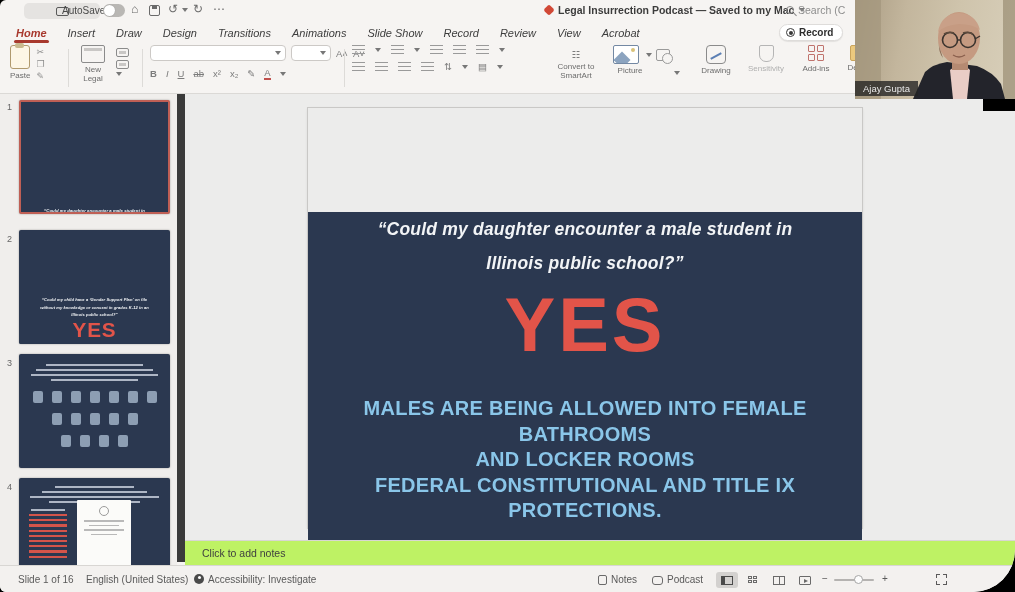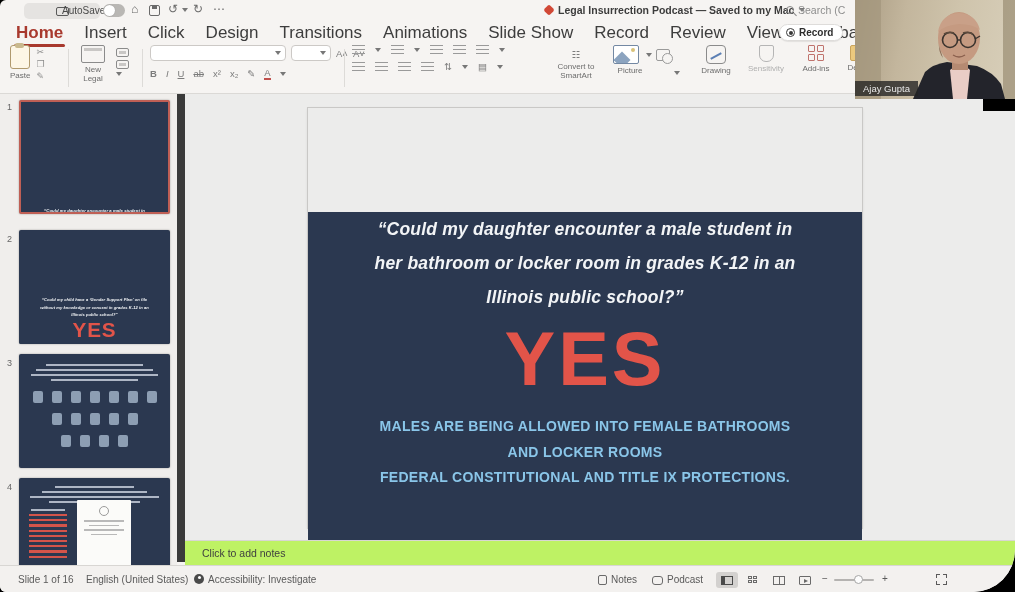--- a/index.html
+++ b/index.html
@@ -27,21 +27,21 @@
   .chev { width:0; height:0; border-left:3.5px solid transparent; border-right:3.5px solid transparent;
           border-top:4px solid #777; display:inline-block; }
   #search-wrap { position:absolute; left:786px; top:4px; display:flex; align-items:center; gap:4px; }
   .mag-ic { position:relative; width:8px; height:8px; border:1.4px solid #8a8a8a; border-radius:50%; }
   .mag-ic::after { content:""; position:absolute; left:6px; top:7px; width:4px; height:1.4px; background:#8a8a8a; transform:rotate(45deg); }
   #search-text { font-size:10.5px; color:#8d8d8d; white-space:nowrap; }
 
   
   #tabrow { position:absolute; left:0; top:22px; width:1015px; height:21px; display:flex;
             align-items:center; padding-left:16px; gap:21px; }
-  .tab { font-size:17px; color:#3d3d3d; cursor:default; position:relative; white-space:nowrap; }
+  .tab { font-size:11px; color:#3d3d3d; cursor:default; position:relative; white-space:nowrap;font-style:italic; }
   .tab.active { color:#a8392e; font-weight:bold; }
   .tab.active::after { content:""; position:absolute; left:-2px; right:-2px; bottom:-4px; height:2.5px; background:#a8392e; border-radius:2px; }
   #record-pill { position:absolute; left:779px; top:2px; height:17px; padding:0 9px 0 6px; background:#fff;
                  border:1px solid #dedcda; border-radius:9px; display:flex; align-items:center; gap:4px;
                  box-shadow:0 1px 1px rgba(0,0,0,.08); }
   .rec-dot { width:9px; height:9px; border:1.5px solid #3a3a3a; border-radius:50%; position:relative; }
   .rec-dot::after { content:""; position:absolute; inset:1.5px; background:#3a3a3a; border-radius:50%; }
   #record-pill span.lbl { font-size:10px; color:#2e2e2e; font-weight:bold; }
 
   
@@ -78,21 +78,21 @@
   .thumb-num { position:absolute; left:7px; font-size:9px; color:#666; }
   .thumb-box { position:absolute; left:19px; width:151px; height:114px; background:#2b3850; overflow:hidden; border-radius:2px; box-shadow:0 0 2px rgba(0,0,0,.35); }
   .thumb-box.selected { border:2px solid #bf5f55; }
   .mini-wrap { width:554px; height:420px; transform:scale(0.2725); transform-origin:0 0; }
   .thumb-box.selected .mini-wrap { transform:scale(0.2655); }
 
   
   .slide-inner { width:554px; height:420px; background:#2b3850; text-align:center; }
   .q { margin-top:104px; font-size:17.5px; line-height:34px; color:#f2f4f6; font-weight:bold; font-style:italic; letter-spacing:.2px; }
   .yes { font-size:76px; line-height:86px; margin-top:2px; color:#e25449; font-weight:bold; letter-spacing:3px; }
-  .blue-body { margin-top:12px; font-size:14px; line-height:25.5px; color:#8ac6e9; font-weight:bold; letter-spacing:.3px; }
+  .blue-body { margin-top:28px; font-size:20px; line-height:25.5px; color:#8ac6e9; font-weight:bold; letter-spacing:.3px; }
   .mini2 .q { margin-top:66px; font-size:15px; line-height:27px; padding:0 58px; }
   .mini2 .yes { margin-top:0; }
 
   
   .tline { height:2px; background:#c6cdd9; margin:3px auto; opacity:.85; }
   .badge-row { display:flex; justify-content:center; gap:9px; margin-top:10px; }
   .badge { width:10px; height:12px; background:#9fb0c4; border-radius:2px; opacity:.85; }
   .redline { height:2.2px; background:#d4544a; margin:3px 0; }
   .doc { position:absolute; left:58px; top:22px; width:54px; height:72px; background:#fbfbf9; border-radius:1px; }
   .doc .seal { width:10px; height:10px; border:1px solid #9a9a9a; border-radius:50%; margin:6px auto 4px; }
@@ -168,21 +168,21 @@
     </div>
     <div id="search-wrap">
       <span class="mag-ic"></span>
       <span id="search-text">Search (C</span>
     </div>
   </div>
 
   <div id="tabrow">
     <span class="tab active">Home</span>
     <span class="tab">Insert</span>
-    <span class="tab">Click</span>
+    <span class="tab">Draw</span>
     <span class="tab">Design</span>
     <span class="tab">Transitions</span>
     <span class="tab">Animations</span>
     <span class="tab">Slide Show</span>
     <span class="tab">Record</span>
     <span class="tab">Review</span>
     <span class="tab">View</span>
     <span class="tab">Acrobat</span>
     <div id="record-pill">
       <span class="rec-dot"></span>
@@ -398,21 +398,20 @@
       </div>
     </div>
   </div>
   <div id="panelstrip"></div>
 
   <div id="main">
     <div id="slide-canvas">
       <div class="slide-inner">
         <div class="q">
           <div>“Could my daughter encounter a male student in</div>
-          <div>her bathroom or locker room in grades K-12 in an</div>
           <div>Illinois public school?”</div>
         </div>
         <div class="yes">YES</div>
         <div class="blue-body">
           <div>MALES ARE BEING ALLOWED INTO FEMALE BATHROOMS</div>
           <div>AND LOCKER ROOMS</div>
           <div>FEDERAL CONSTITUTIONAL AND TITLE IX PROTECTIONS.</div>
         </div>
       </div>
     </div>

